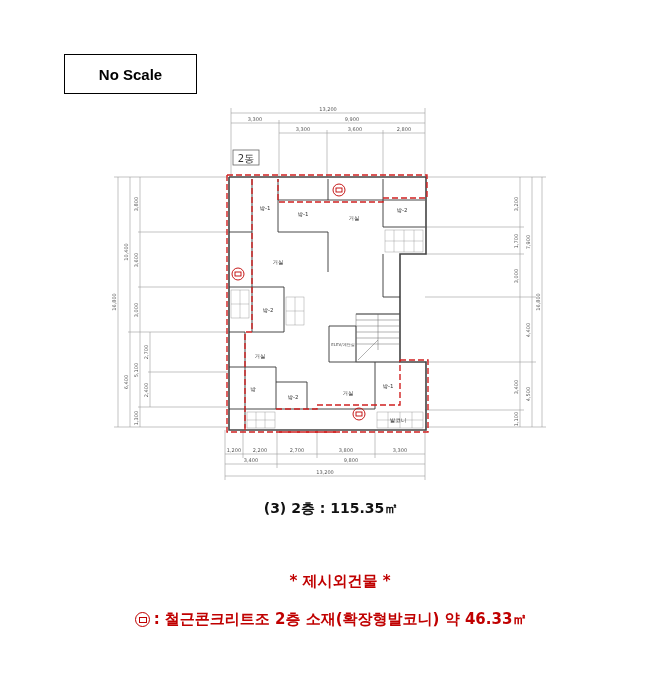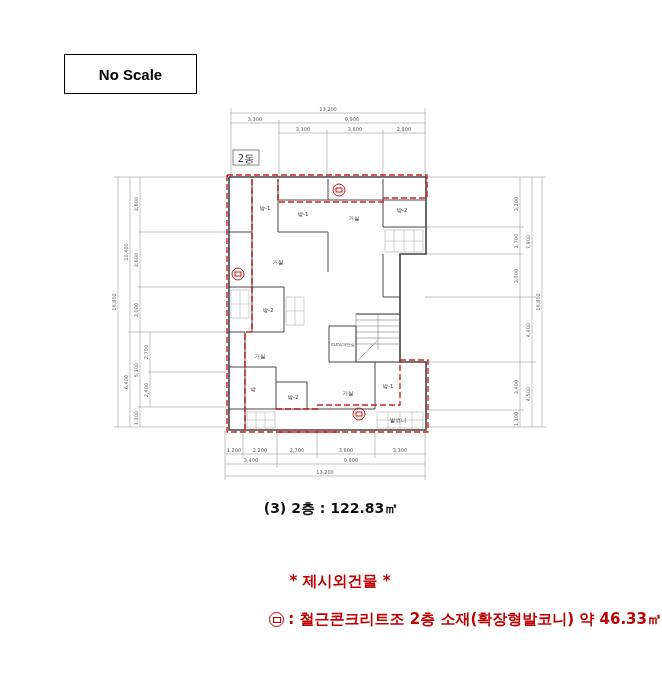--- a/index.html
+++ b/index.html
@@ -7,21 +7,21 @@
          font-family: "DejaVu Sans", "Liberation Sans", sans-serif; }
   .scale-box { position: absolute; left: 64px; top: 46px; width: 133px; height: 40px;
                border: 1px solid #000; box-sizing: border-box;
                display: flex; align-items: center; justify-content: center;
                font-family: "Liberation Sans", sans-serif; font-weight: bold; font-size: 15px; color: #000; margin-top: 8px; }
   .plan { position: absolute; left: 100px; top: 92px; width: 460px; height: 398px; }
   .caption { position: absolute; left: 0; width: 662px; top: 500px; text-align: center;
              font-weight: bold; font-size: 14px; color: #111; }
   .annex-title { position: absolute; left: 9px; width: 662px; top: 572px; text-align: center;
                  font-weight: bold; font-size: 15px; color: #c00000; }
-  .annex-desc { position: absolute; left: 0; width: 662px; top: 610px; text-align: right;
+  .annex-desc { position: absolute; left: 0; width: 662px; top: 610px; text-align: center;
                 font-weight: bold; font-size: 15px; color: #c00000; }
   .legend-mark { display: inline-block; width: 15px; height: 15px; border: 1.5px solid #c00000;
                  border-radius: 50%; position: relative; vertical-align: -3px; margin-right: 4px; box-sizing: border-box; }
   .legend-mark::after { content: ""; position: absolute; left: 3px; top: 4px; width: 6px; height: 4px;
                         border: 1.2px solid #c00000; }
   svg text { font-family: "DejaVu Sans", sans-serif; }
 </style>
 </head>
 <body>
 
@@ -206,19 +206,19 @@
   <g fill="none" stroke="#c00000" stroke-width="0.9">
     <circle cx="239" cy="98" r="6"></circle>
       <rect x="236" y="96" width="6" height="4"></rect>
     <circle cx="138" cy="182" r="6"></circle>
       <rect x="135" y="180" width="6" height="4"></rect>
     <circle cx="259" cy="322" r="6"></circle>
       <rect x="256" y="320" width="6" height="4"></rect>
   </g>
 </svg>
 
-<div class="caption">(3) 2층 : 122.83㎡</div>
+<div class="caption">(3) 2층 : 115.35㎡</div>
 
 <div class="annex-title">* 제시외건물 *</div>
 
 <div class="annex-desc">
   <span class="legend-mark"></span><span>: 철근콘크리트조 2층 소재(확장형발코니) 약 46.33㎡</span>
 </div>
 
 </body></html>

